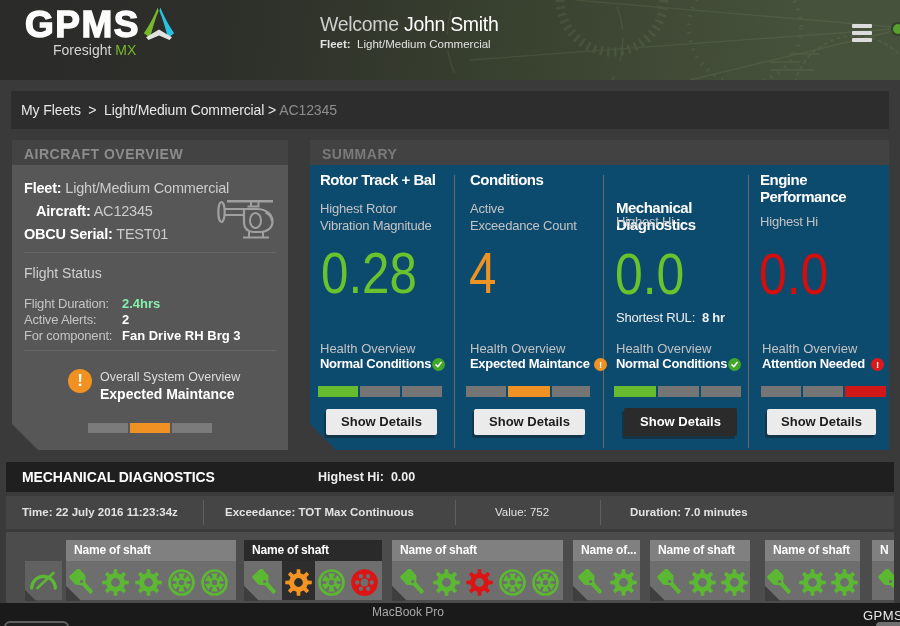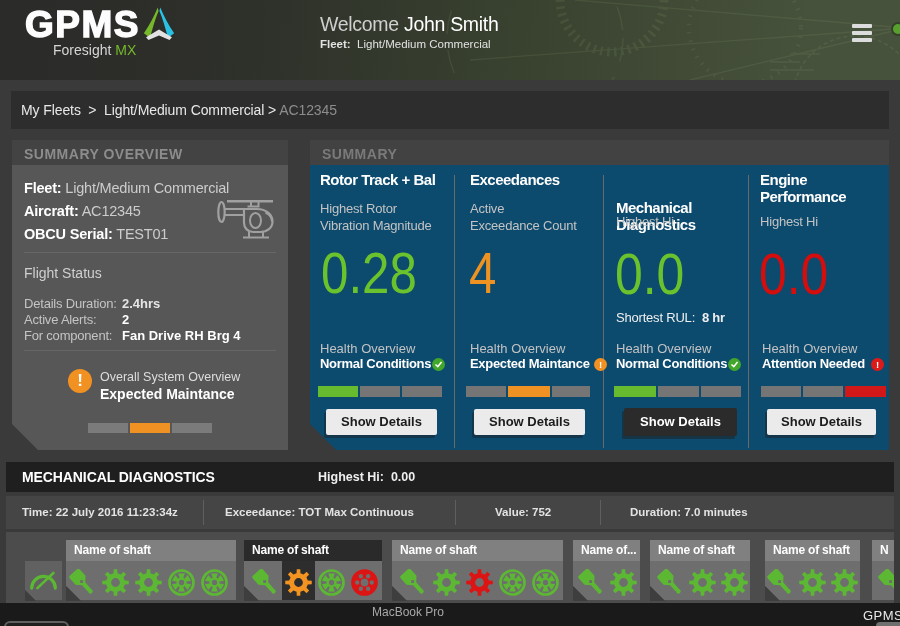--- a/index.html
+++ b/index.html
@@ -44,46 +44,46 @@
     </div>
   </div>
 
   <div class="abs" style="left:11px;top:91px;width:878px;height:38px;background:#2d2d2d;">
     <div class="abs" style="left:10px;top:0;height:38px;line-height:38px;font-size:14px;color:#e8e8e8;letter-spacing:-0.1px;">My Fleets &nbsp;&gt;&nbsp; Light/Medium Commercial &gt; <span style="color:#8d8d8d;">AC12345</span></div>
   </div>
 
   <div class="abs" id="acpanel" style="left:12px;top:140px;width:276px;height:310px;background:#575757;
       clip-path:polygon(0 0,100% 0,100% 100%,26px 100%,0 calc(100% - 26px));">
     <div class="abs" style="left:0;top:0;width:100%;height:25px;background:#434343;">
-      <div style="margin-left:12px;line-height:28px;font-size:14px;font-weight:bold;color:#8c8c8c;letter-spacing:0.5px;">SUMMARY OVERVIEW</div>
+      <div style="margin-left:12px;line-height:28px;font-size:14px;font-weight:bold;color:#8c8c8c;letter-spacing:0.5px;">AIRCRAFT OVERVIEW</div>
     </div>
     <div class="abs" style="left:12px;top:40px;font-size:14.5px;color:#cccccc;letter-spacing:-0.2px;"><b style="color:#fff;">Fleet:</b> Light/Medium Commercial</div>
-    <div class="abs" style="left:12px;top:63px;font-size:14.5px;color:#cccccc;letter-spacing:-0.2px;"><b style="color:#fff;">Aircraft:</b> AC12345</div>
+    <div class="abs" style="left:24px;top:63px;font-size:14.5px;color:#cccccc;letter-spacing:-0.2px;"><b style="color:#fff;">Aircraft:</b> AC12345</div>
     <div class="abs" style="left:12px;top:86px;font-size:14.5px;color:#cccccc;letter-spacing:-0.2px;"><b style="color:#fff;">OBCU Serial:</b> TEST01</div>
 
     <svg class="abs" style="left:205px;top:58px;" width="58" height="42" viewBox="0 0 58 42">
       <g stroke="#a0a0a0" stroke-width="2.2" fill="none">
         <ellipse cx="4.5" cy="14" rx="3.2" ry="10"></ellipse>
         <path d="M7.7 11 H27 M7.7 17 H27"></path>
         <path d="M10 3.2 H56" stroke-width="2.4"></path>
         <path d="M30.5 8.5 h11 v-5 M34 3.5 v5" stroke-width="2"></path>
         <path d="M27 11 h13 c9 0 15.5 5.5 15.5 12.5 c0 6.5 -5.5 10.5 -12 10.5 h-7.5 c-5 0 -9 -4 -9 -9 z"></path>
         <ellipse cx="38.5" cy="22.5" rx="5.5" ry="7.5" stroke-width="2"></ellipse>
         <path d="M48.5 14.5 c4 2 6.5 5.5 6.5 9" stroke-width="2"></path>
         <path d="M32 34 v4.5 M46 34 v4.5 M26 39.5 H52" stroke-width="2"></path>
       </g>
     </svg>
     <div class="abs" style="left:12px;top:112px;width:252px;height:1px;background:#676767;"></div>
     <div class="abs" style="left:12px;top:125px;font-size:14px;color:#d0d0d0;">Flight Status</div>
-    <div class="abs" style="left:12px;top:156px;font-size:13px;color:#c4c4c4;letter-spacing:-0.2px;">Details Duration:</div>
-    <div class="abs" style="left:110px;top:156px;font-size:13px;font-weight:bold;color:#e5e5e5;">2.4hrs</div>
+    <div class="abs" style="left:12px;top:156px;font-size:13px;color:#c4c4c4;letter-spacing:-0.2px;">Flight Duration:</div>
+    <div class="abs" style="left:110px;top:156px;font-size:13px;font-weight:bold;color:#86efac;">2.4hrs</div>
     <div class="abs" style="left:12px;top:172px;font-size:13px;color:#c4c4c4;letter-spacing:-0.2px;">Active Alerts:</div>
     <div class="abs" style="left:110px;top:172px;font-size:13px;font-weight:bold;color:#fff;">2</div>
     <div class="abs" style="left:12px;top:188px;font-size:13px;color:#c4c4c4;letter-spacing:-0.2px;">For component:</div>
-    <div class="abs" style="left:110px;top:188px;font-size:13px;font-weight:bold;color:#fff;">Fan Drive RH Brg 4</div>
+    <div class="abs" style="left:110px;top:188px;font-size:13px;font-weight:bold;color:#fff;">Fan Drive RH Brg 3</div>
     <div class="abs" style="left:12px;top:210px;width:252px;height:1px;background:#676767;"></div>
 
     <div class="abs" style="left:56px;top:229px;width:24px;height:24px;border-radius:50%;background:#f19122;
        color:#fff;font-weight:bold;font-size:17px;text-align:center;line-height:24px;">!</div>
     <div class="abs" style="left:88px;top:230px;font-size:12.5px;color:#dddddd;">Overall System Overview</div>
     <div class="abs" style="left:88px;top:246px;font-size:14px;font-weight:bold;color:#fff;">Expected Maintance</div>
     <div class="abs" style="left:76px;top:283px;width:124px;height:10px;">
       <div class="abs" style="left:0;width:40px;height:10px;background:#7b7b7b;"></div>
       <div class="abs" style="left:42px;width:40px;height:10px;background:#ef9123;"></div>
       <div class="abs" style="left:84px;width:40px;height:10px;background:#7b7b7b;"></div>
@@ -97,21 +97,21 @@
     </div>
     <div class="abs" style="left:144px;top:35px;width:1px;height:273px;background:#696969;"></div>
     <div class="abs" style="left:293px;top:35px;width:1px;height:273px;background:#696969;"></div>
     <div class="abs" style="left:438px;top:35px;width:1px;height:273px;background:#696969;"></div>
   </div>
 
   <div class="abs" style="left:320px;top:171px;font-size:15px;font-weight:bold;color:#fff;letter-spacing:-0.5px;">Rotor Track + Bal</div>
   <div class="abs" style="left:320px;top:200px;font-size:13px;color:#c3c3c3;line-height:17px;letter-spacing:-0.2px;">Highest Rotor<br>Vibration Magnitude</div>
   <div class="abs" style="left:321px;top:239px;font-size:58px;color:#6ac22d;transform:scaleX(0.85);transform-origin:0 0;white-space:nowrap;">0.28</div>
 
-  <div class="abs" style="left:470px;top:171px;font-size:15px;font-weight:bold;color:#fff;letter-spacing:-0.5px;">Exceedances</div>
+  <div class="abs" style="left:470px;top:171px;font-size:15px;font-weight:bold;color:#fff;letter-spacing:-0.5px;">Conditions</div>
   <div class="abs" style="left:470px;top:200px;font-size:13px;color:#c3c3c3;line-height:17px;letter-spacing:-0.2px;">Active<br>Exceedance Count</div>
   <div class="abs" style="left:469px;top:239px;font-size:58px;color:#ee9222;transform:scaleX(0.85);transform-origin:0 0;">4</div>
 
   <div class="abs" style="left:616px;top:171px;font-size:15px;font-weight:bold;color:#fff;line-height:17px;letter-spacing:-0.5px;margin-top:28px;">Mechanical<br>Diagnostics</div>
   <div class="abs" style="left:616px;top:214px;font-size:13px;color:#c3c3c3;letter-spacing:-0.2px;">Highest Hi</div>
   <div class="abs" style="left:615px;top:240px;font-size:58px;color:#6ac22d;transform:scaleX(0.86);transform-origin:0 0;">0.0</div>
   <div class="abs" style="left:616px;top:310px;font-size:13px;color:#efefef;letter-spacing:-0.2px;">Shortest RUL: &nbsp;<b>8 hr</b></div>
 
   <div class="abs" style="left:760px;top:171px;font-size:15px;font-weight:bold;color:#fff;line-height:17px;letter-spacing:-0.5px;">Engine<br>Performance</div>
   <div class="abs" style="left:760px;top:214px;font-size:13px;color:#c3c3c3;letter-spacing:-0.2px;">Highest Hi</div>
@@ -170,21 +170,21 @@
 
   <div class="abs" style="left:6px;top:462px;width:888px;height:30px;background:#1f1f1f;">
     <div class="abs" style="left:16px;top:0;line-height:30px;font-size:14px;font-weight:bold;color:#fff;letter-spacing:-0.1px;">MECHANICAL DIAGNOSTICS</div>
     <div class="abs" style="left:312px;top:0;line-height:30px;font-size:12.5px;font-weight:bold;color:#efefef;">Highest Hi: &nbsp;0.00</div>
   </div>
   <div class="abs" style="left:6px;top:496px;width:888px;height:33px;background:#454545;">
     <div class="abs" style="left:16px;top:0;line-height:33px;font-size:11.5px;font-weight:bold;color:#e3e3e3;text-align:center;">Time: 22 July 2016 11:23:34z</div>
     <div class="abs" style="left:197px;top:4px;width:1px;height:25px;background:#5f5f5f;"></div>
     <div class="abs" style="left:219px;top:0;line-height:33px;font-size:11.5px;font-weight:bold;color:#e3e3e3;">Exceedance: TOT Max Continuous</div>
     <div class="abs" style="left:449px;top:4px;width:1px;height:25px;background:#5f5f5f;"></div>
-    <div class="abs" style="left:489px;top:0;line-height:33px;font-size:11.5px;font-weight:bold;color:#e3e3e3;">Value: 752</div>
+    <div class="abs" style="left:489px;top:0;line-height:33px;font-size:11.5px;font-weight:normal;color:#e3e3e3;">Value: 752</div>
     <div class="abs" style="left:594px;top:4px;width:1px;height:25px;background:#5f5f5f;"></div>
     <div class="abs" style="left:624px;top:0;line-height:33px;font-size:11.5px;font-weight:bold;color:#e3e3e3;">Duration: 7.0 minutes</div>
   </div>
 
   <div class="abs" id="strip" style="left:6px;top:532px;width:888px;height:71px;background:#4c4c4c;overflow:hidden;">
   <svg width="0" height="0" style="position:absolute;">
 <defs>
 <g id="i-gear">
             <path fill-rule="evenodd" d="M27.0 13.7 L31.7 13.9 L31.7 18.1 L27.0 18.3 L25.4 22.1 L28.6 25.6 L25.6 28.6 L22.1 25.4 L18.3 27.0 L18.1 31.7 L13.9 31.7 L13.7 27.0 L9.9 25.4 L6.4 28.6 L3.4 25.6 L6.6 22.1 L5.0 18.3 L0.3 18.1 L0.3 13.9 L5.0 13.7 L6.6 9.9 L3.4 6.4 L6.4 3.4 L9.9 6.6 L13.7 5.0 L13.9 0.3 L18.1 0.3 L18.3 5.0 L22.1 6.6 L25.6 3.4 L28.6 6.4 L25.4 9.9 Z M21.2 16 A5.2 5.2 0 1 0 10.8 16 A5.2 5.2 0 1 0 21.2 16 Z"></path>
           </g>

